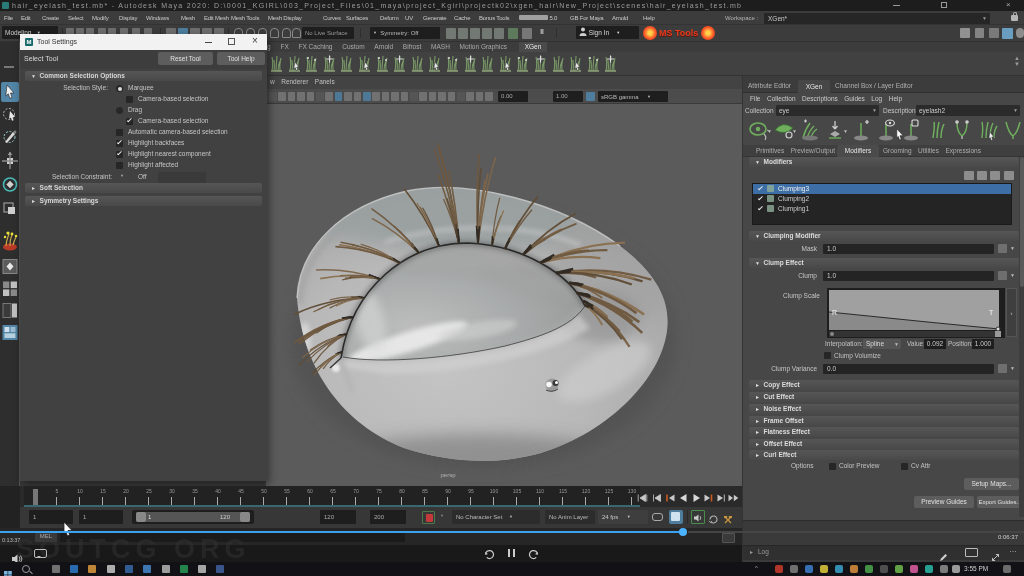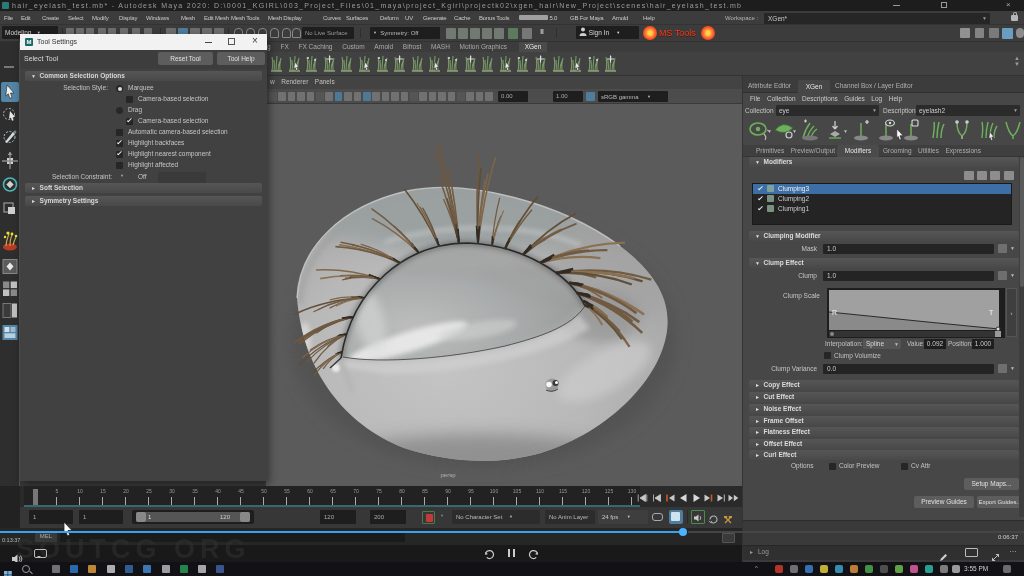--- a/index.html
+++ b/index.html
@@ -93,21 +93,21 @@
 <div class="a" style="left:1016px;top:3px;width:8px;height:10px;background:#9a9a9a;border-radius:4px;opacity:.85"></div>
  <div class="a fld" style="left:302px;top:2px;width:52px;height:12px;line-height:12px;color:#999">No Live Surface</div>
  <div class="a fld" style="left:370px;top:2px;width:70px;height:12px;line-height:12px;color:#bbb"><i class="dn">▼</i>&nbsp; Symmetry: Off</div>
  <div class="a fld" style="left:576px;top:1px;width:63px;height:13px;line-height:13px;color:#ddd;font-size:6.5px"><svg style="vertical-align:-1px" width="8" height="9" viewBox="0 0 8 9">
           <circle cx="4" cy="2.5" r="2" fill="#cfcfcf"></circle>
           <path d="M0.5 9 a3.5 3 0 0 1 7 0Z" fill="#cfcfcf"></path>
         </svg> Sign In&nbsp;&nbsp;&nbsp;&nbsp;<i class="dn">▼</i></div>
 
  <div class="a" style="left:643px;top:1px;width:72px;height:14px">
    <div class="a" style="left:0;top:0;width:14px;height:14px;background:radial-gradient(circle,#ffd24a 18%,#ff5a2a 55%,#c22a12 100%);border-radius:50%"></div>
-   <div class="a" style="left:16px;top:2px;color:#e63c1e;font-size:9px;font-weight:normal;text-shadow:0 1px 0 #5a0f05;letter-spacing:0">MS Tools</div>
+   <div class="a" style="left:16px;top:2px;color:#e63c1e;font-size:9px;font-weight:bold;text-shadow:0 1px 0 #5a0f05;letter-spacing:0">MS Tools</div>
    <div class="a" style="left:58px;top:0;width:14px;height:14px;background:radial-gradient(circle,#ffd24a 18%,#ff5a2a 55%,#c22a12 100%);border-radius:50%"></div>
  </div>
 </div>
 
 <div class="a" style="left:0;top:42px;width:1024px;height:10px;background:#3c3c3c">
  <div class="a tx2" style="left:262px;top:1px;color:#aaa">ing  FX  FX Caching  Custom  Arnold  Bifrost  MASH  Motion Graphics </div>
  <div class="a" style="left:519px;top:0;width:28px;height:10px;background:#4a4a4a;color:#e8e8e8;font-size:6.5px;text-align:center;line-height:10px">XGen</div>
 </div>
 
 <div class="a" style="left:0;top:52px;width:1024px;height:24px;background:#414141;border-bottom:1px solid #333">

